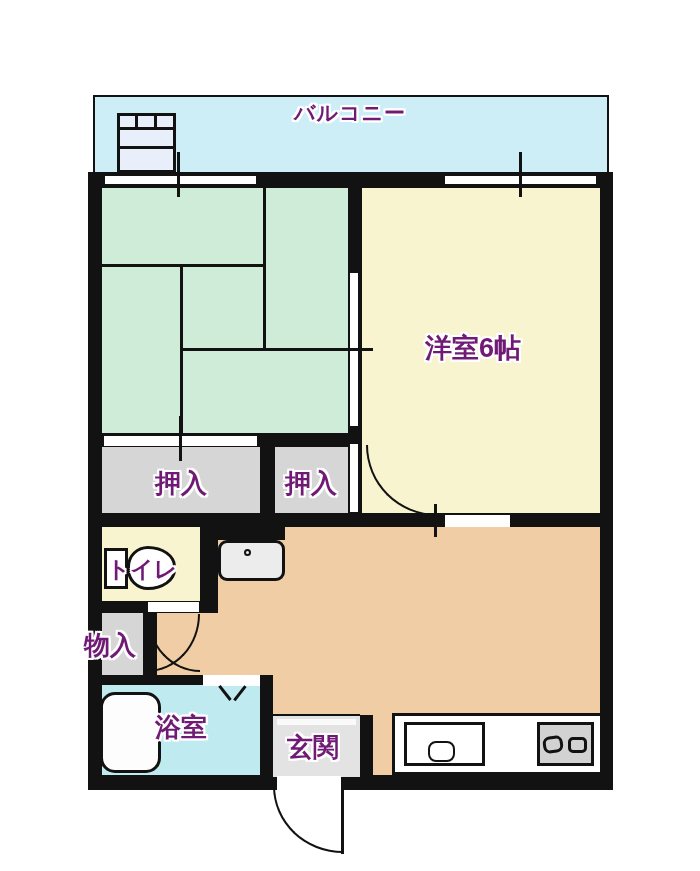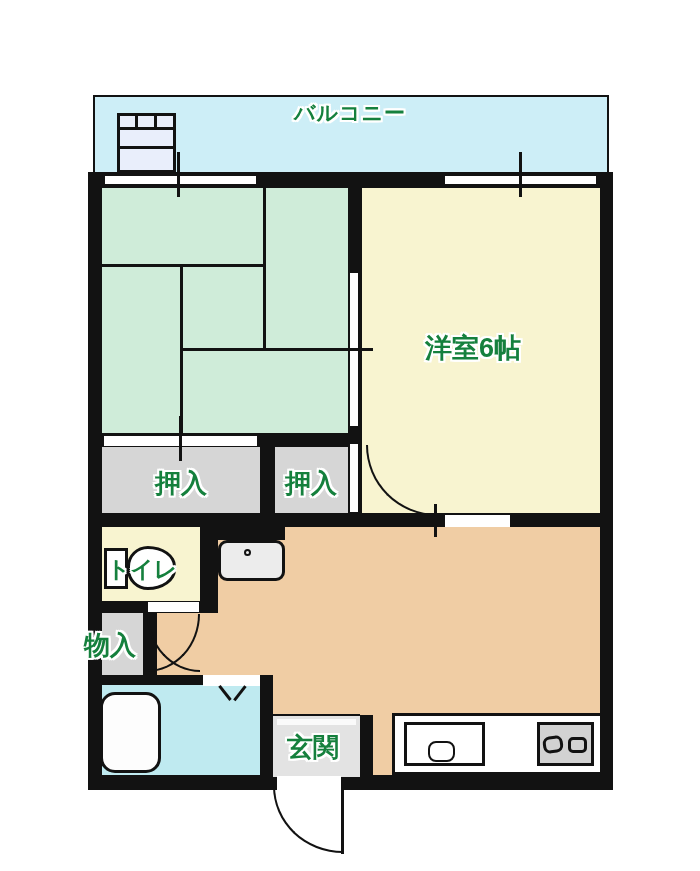--- a/index.html
+++ b/index.html
@@ -41,21 +41,21 @@
   .toilet-tank{background:#ffffff;border:3px solid #121212;}
   .toilet-bowl{background:#ffffff;border:3px solid #121212;border-radius:46% 62% 62% 46% / 50% 50% 50% 50%;}
   .basin{background:#ececec;border:3px solid #121212;border-radius:9px;}
   .basin-dot{border:2px solid #121212;border-radius:50%;background:transparent;}
   .counter{background:#ffffff;border:3px solid #121212;}
   .sink{background:#ffffff;border:3px solid #121212;}
   .drain{border:2.5px solid #121212;border-radius:8px;background:#fff;}
   .stove{background:#d2d2d2;border:3px solid #121212;}
   .burner{border:3px solid #121212;background:#d2d2d2;}
   
-  .lbl{position:absolute;color:#15803d;font-weight:bold;text-align:center;white-space:nowrap;
+  .lbl{position:absolute;color:#701a75;font-weight:bold;text-align:center;white-space:nowrap;
        text-shadow:-2px -2px 0 #fff,2px -2px 0 #fff,-2px 2px 0 #fff,2px 2px 0 #fff,
                    0 2px 0 #fff,0 -2px 0 #fff,2px 0 0 #fff,-2px 0 0 #fff;}
   .lbl-room{font-size:27px;letter-spacing:0px;}
   .lbl-mid{font-size:26px;}
   .lbl-small{font-size:23px;}
   .lbl-balcony{font-size:21px;letter-spacing:1px;}
   
   .vline{position:absolute;width:2.5px;background:#121212;transform-origin:top center;}
 </style>
 </head>
@@ -139,15 +139,16 @@
   <div class="fixture drain" style="left:428px;top:741px;width:27px;height:21px;"></div>
   <div class="fixture stove" style="left:537px;top:722px;width:57px;height:44px;"></div>
   <div class="fixture burner" style="left:543px;top:736px;width:20px;height:17px;border-radius:7px;transform:rotate(-8deg);"></div>
   <div class="fixture burner" style="left:568px;top:737px;width:19px;height:16px;border-radius:5px;"></div>
 
   <div class="lbl lbl-room" style="left:383px;top:330px;width:180px;">洋室6帖</div>
   <div class="lbl lbl-mid" style="left:131px;top:466px;width:100px;">押入</div>
   <div class="lbl lbl-mid" style="left:261px;top:466px;width:100px;">押入</div>
   <div class="lbl lbl-small" style="left:98px;top:554px;width:88px;">トイレ</div>
   <div class="lbl lbl-mid" style="left:70px;top:628px;width:80px;">物入</div>
+  <div class="lbl lbl-mid" style="left:136px;top:710px;width:90px;">浴室</div>
   <div class="lbl lbl-mid" style="left:268px;top:730px;width:90px;">玄関</div>
 
 </div>
 
 </body></html>

